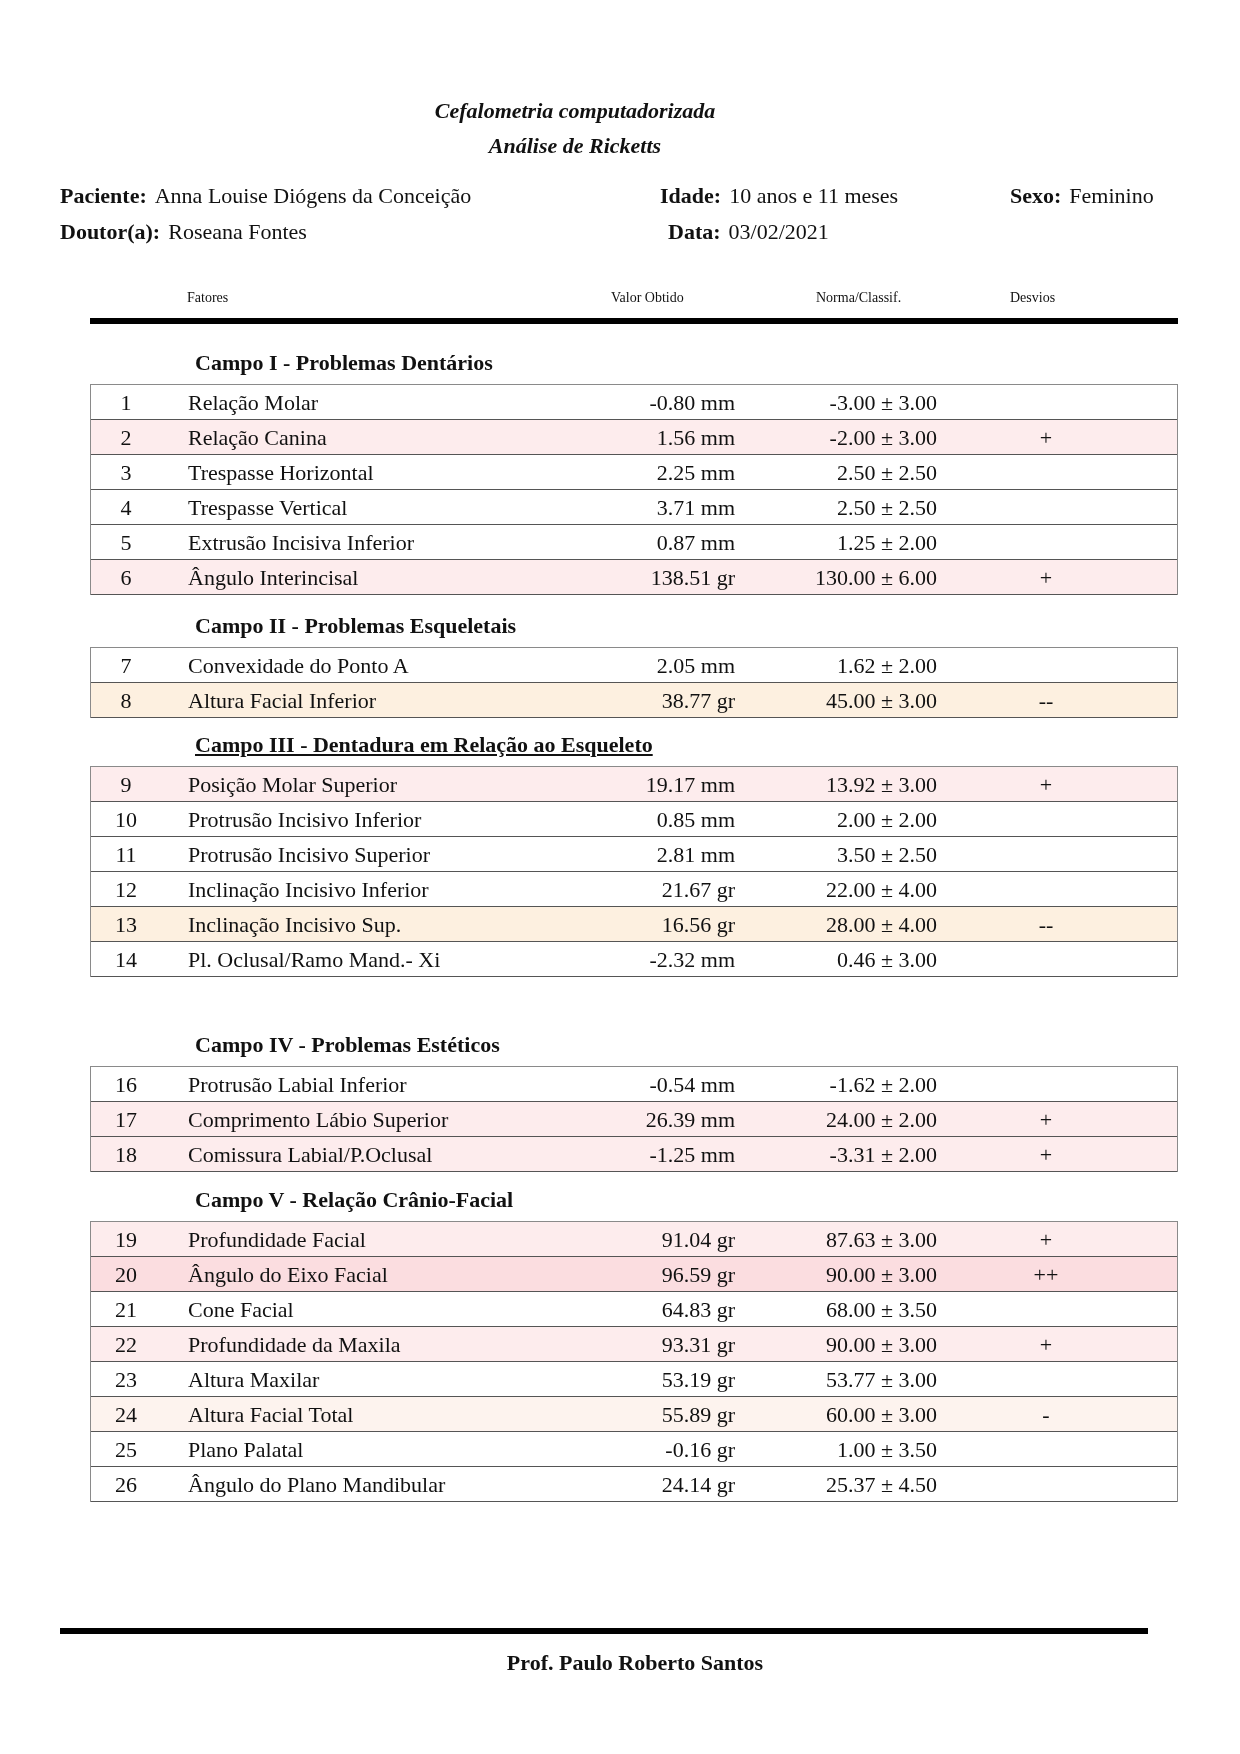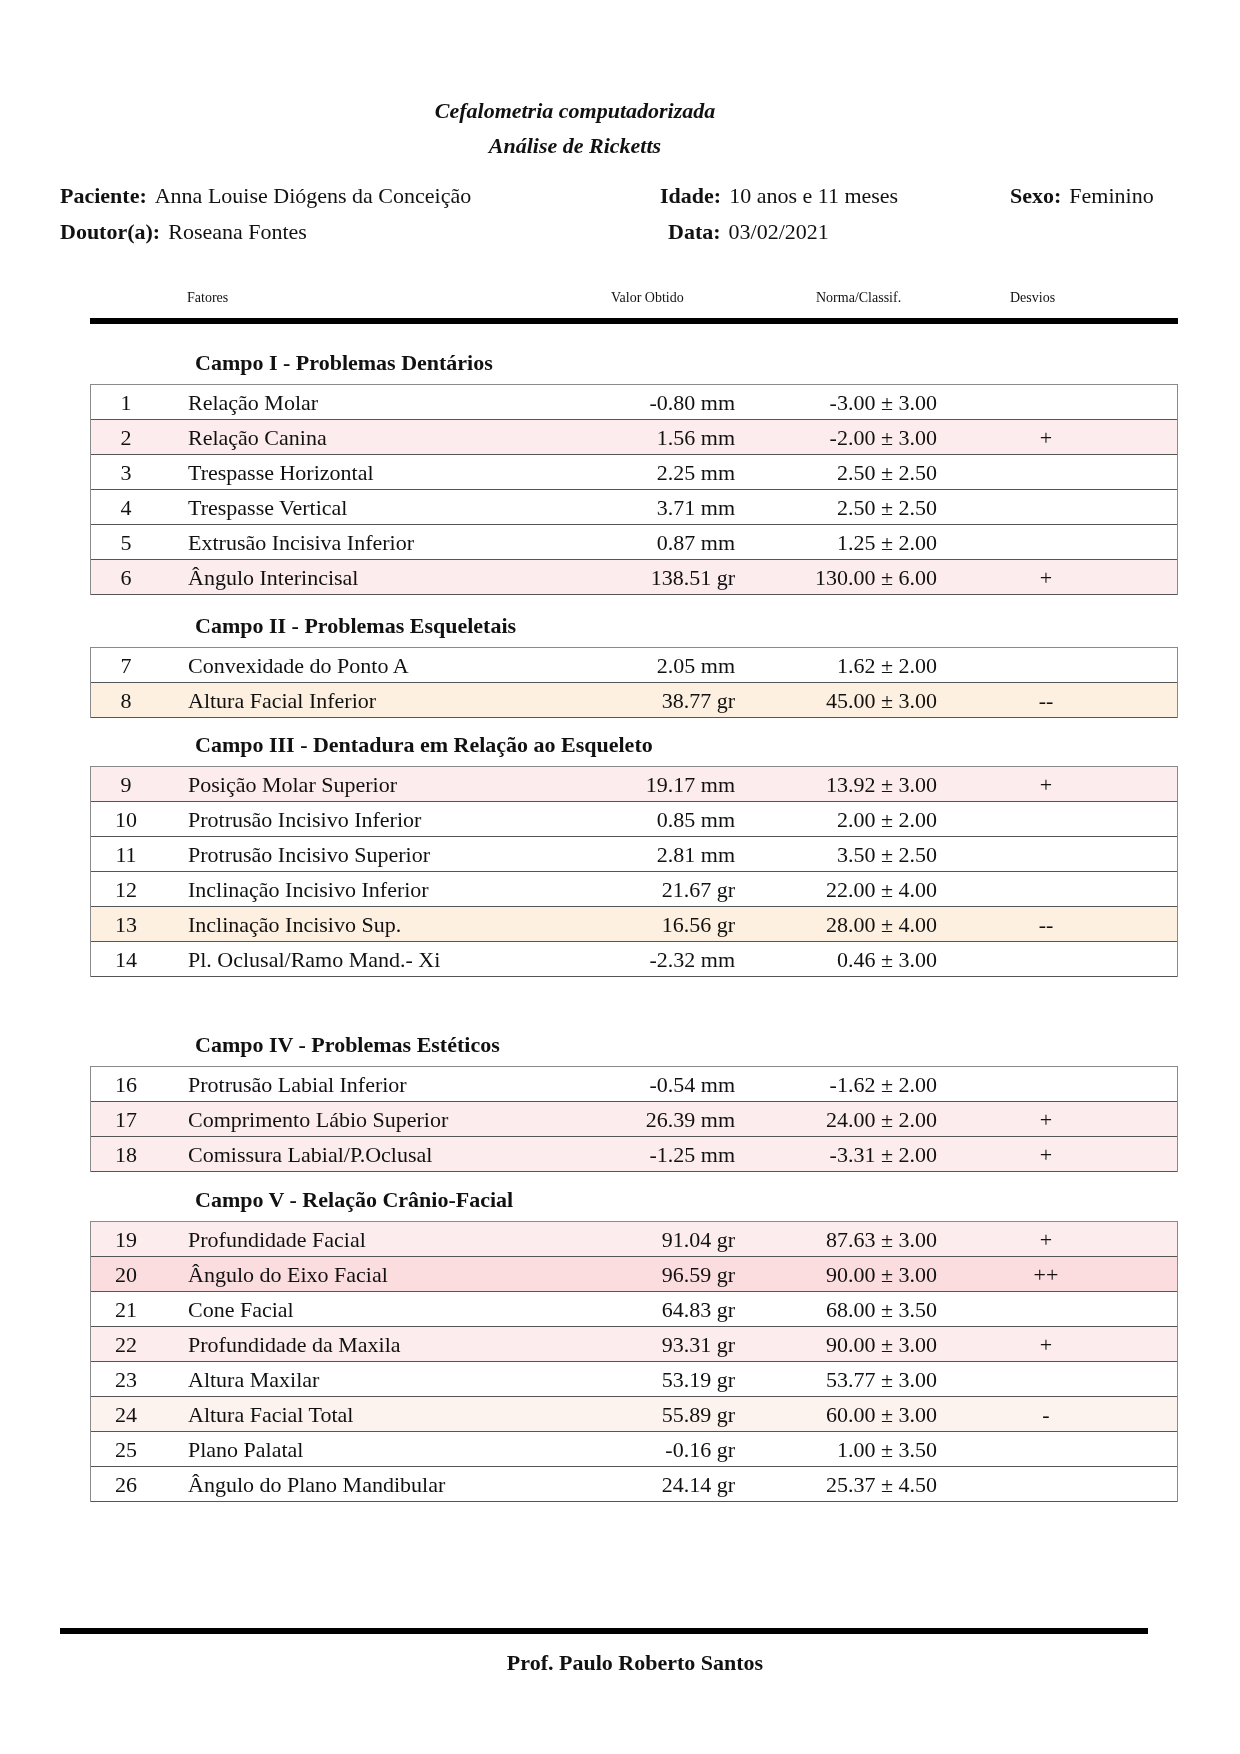--- a/index.html
+++ b/index.html
@@ -110,21 +110,21 @@
         <span class="c-dev"></span>
       </div>
       <div class="row minus2">
         <span class="c-num">8</span>
         <span class="c-name">Altura Facial Inferior</span>
         <span class="c-val">38.77 gr</span>
         <span class="c-norm">45.00 ± 3.00</span>
         <span class="c-dev">--</span>
       </div>
     </div>
-    <div class="section" style="top: 732px;">Campo III - Dentadura em Relação ao Esqueleto</div>
+    <div class="section" style="top: 732px; text-decoration: underline;">Campo III - Dentadura em Relação ao Esqueleto</div>
     <div class="tbl" style="top: 766px;">
       <div class="row plus">
         <span class="c-num">9</span>
         <span class="c-name">Posição Molar Superior</span>
         <span class="c-val">19.17 mm</span>
         <span class="c-norm">13.92 ± 3.00</span>
         <span class="c-dev">+</span>
       </div>
       <div class="row">
         <span class="c-num">10</span>

